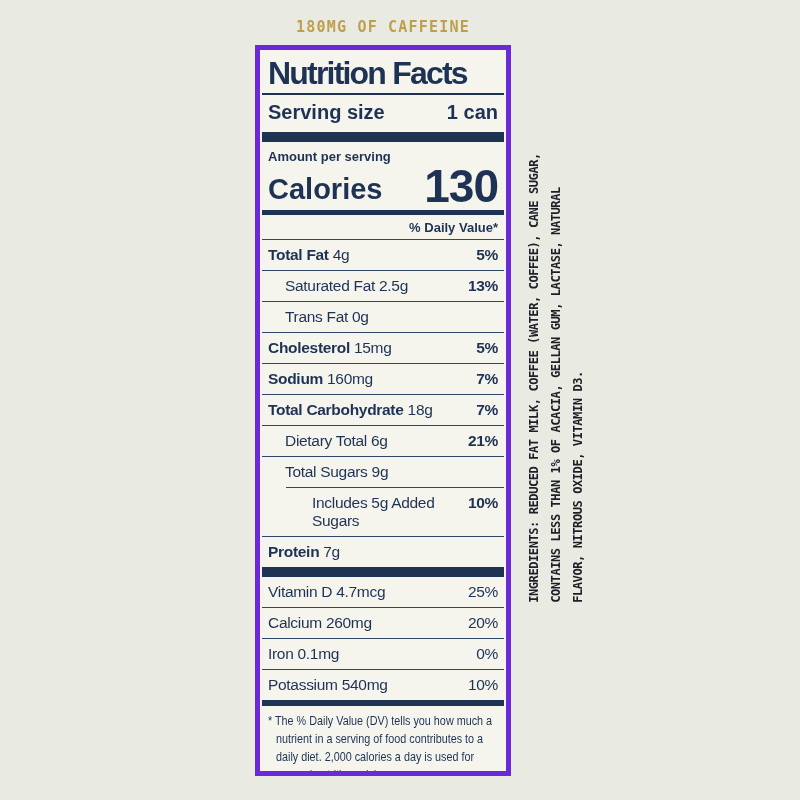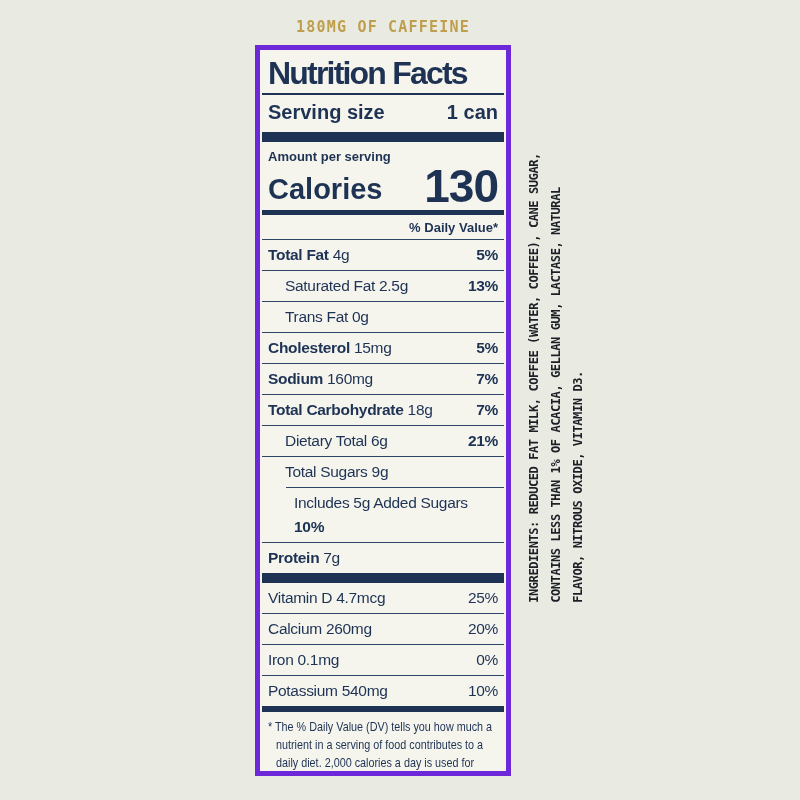--- a/index.html
+++ b/index.html
@@ -35,21 +35,21 @@
   .dvh{text-align:right;font-size:13px;font-weight:bold;line-height:15px;
     padding-top:5px;padding-bottom:4px;}
 
   .row{display:flex;justify-content:space-between;align-items:baseline;
     font-size:15.5px;letter-spacing:-0.3px;line-height:18px;
     padding-top:6px;padding-bottom:6px;gap:6px;}
   .row .nm b{font-weight:bold;}
   .row .dv{font-weight:bold;white-space:nowrap;}
   .row .dv.reg{font-weight:normal;}
   .row.ind1{padding-left:25px;}
-  .row.ind2{padding-left:34px;flex-direction:column;}
+  .row.ind2{padding-left:52px;}
 
   .footnote{padding-top:6px;}
   .footnote-text{width:278px;transform:scaleX(0.80);transform-origin:left top;
     font-size:13.5px;line-height:18px;color:#1e3254;
     padding-left:10px;text-indent:-10px;}
 
   
   .ingredients{position:absolute;left:311px;top:342px;width:490px;height:66px;
     transform:rotate(-90deg) scaleX(0.93);
     font-family:"DejaVu Sans Mono",monospace;font-weight:bold;font-size:13px;

